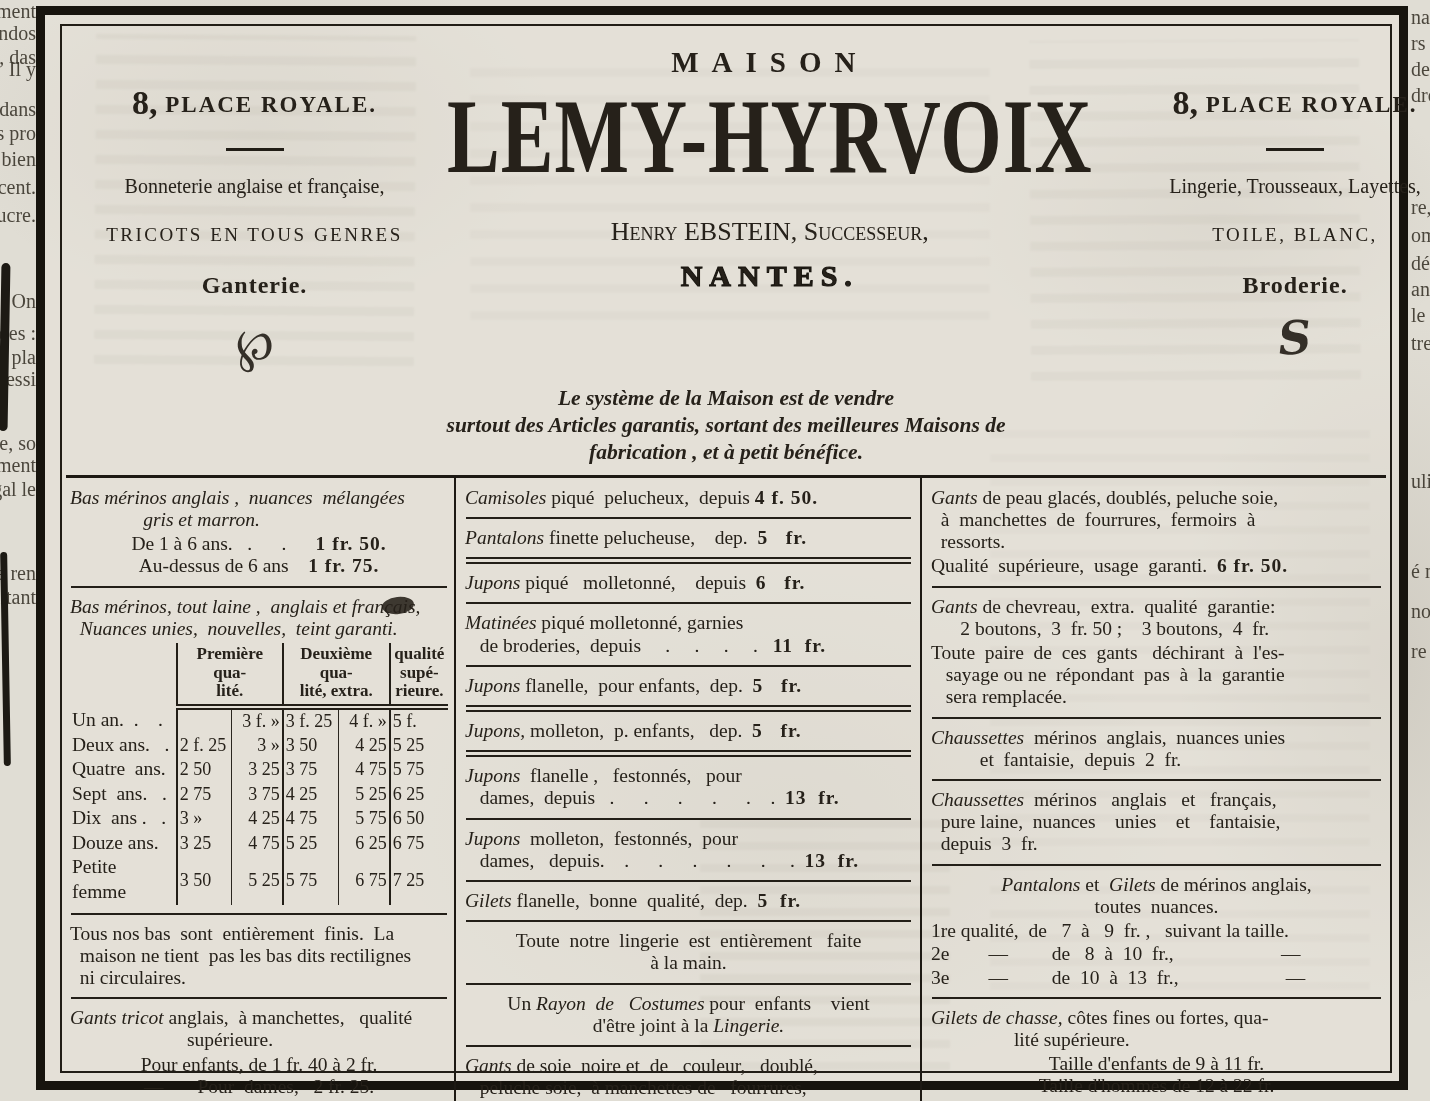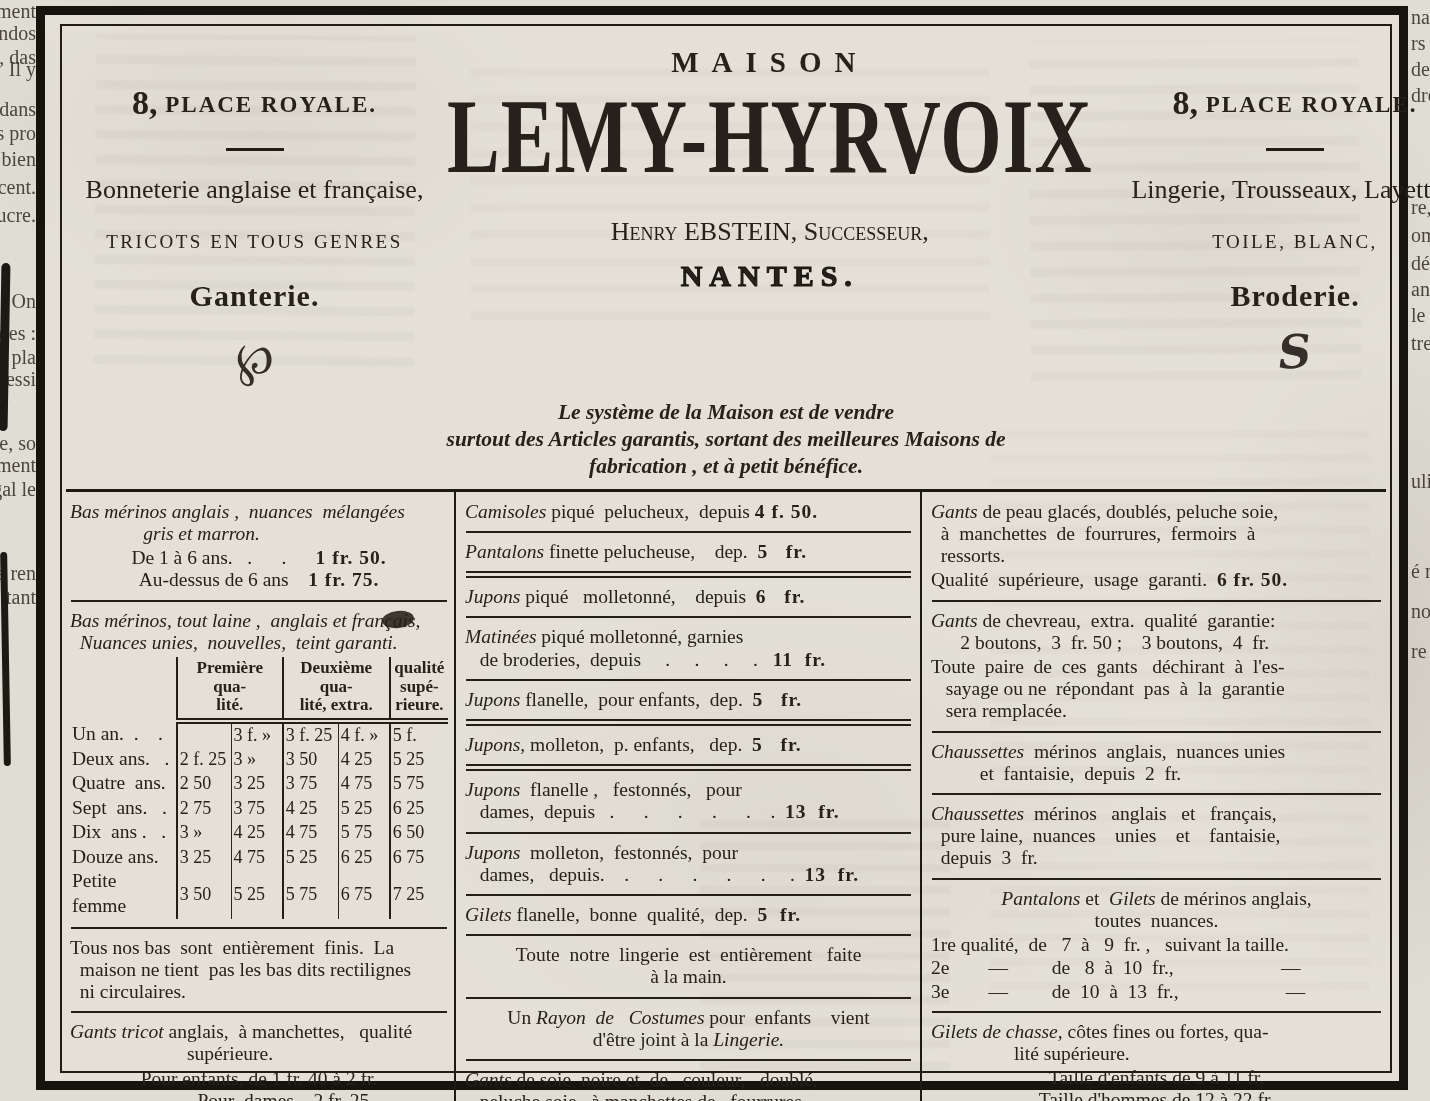--- a/index.html
+++ b/index.html
@@ -35,23 +35,23 @@
   .ad-in{position:absolute;top:9px;right:7px;bottom:8px;left:15px;
          border:2.6px solid #211d16;display:flex;flex-direction:column;}
 
   
   .mast{display:grid;grid-template-columns:385px 1fr 405px;padding-top:2px;}
   .mcol{text-align:center;}
   .mleft,.mright{padding-top:56px;}
   .addr{font-weight:bold;letter-spacing:2px;font-size:23px;}
   .addr .big8{font-size:34px;font-weight:bold;letter-spacing:0;vertical-align:-2px;}
   .dash{width:58px;border-top:3.2px solid #211d16;margin:26px auto 24px;}
-  .trade1{font-size:26px;margin:2px 0 8px;}
+  .trade1{font-size:20px;margin:2px 0 8px;}
   .trade2{font-size:19px;letter-spacing:2.5px;margin-top:26px;}
-  .trade3{font-size:30px;font-weight:bold;letter-spacing:1px;margin-top:26px;}
+  .trade3{font-size:24px;font-weight:bold;letter-spacing:1px;margin-top:26px;}
   .orn{font-size:46px;margin-top:12px;opacity:.92;}
   .ornL{transform:rotate(-8deg);display:inline-block;}
   .ornR{font-style:italic;font-weight:bold;font-family:"DejaVu Serif",serif;display:inline-block;transform:rotate(-4deg);}
   .maison{font-weight:bold;font-size:29px;letter-spacing:13px;margin-top:18px;}
   .brand{font-weight:bold;font-size:79px;letter-spacing:1px;margin-top:4px;
          transform:scale(1.0,1.34);transform-origin:50% 20%;white-space:nowrap;}
   .subline{font-size:26px;margin-top:44px;}
   .sc{font-variant:small-caps;}
   .city{font-weight:bold;font-size:30px;letter-spacing:7px;margin-top:12px;
         -webkit-text-stroke:1.1px #17140e;}
@@ -80,21 +80,21 @@
 
   
   table.tbl{width:100%;border-collapse:collapse;margin:3px 0 4px;color:#26211a;}
   .tbl th,.tbl td{padding:0 2px;}
   .tbl td{font-size:18px;line-height:1.26;white-space:nowrap;}
   td.lbl{font-size:19.5px;white-space:pre-wrap;padding-left:2px;}
   th.g{border-left:2.4px solid #231f18;border-bottom:6px double #231f18;
        font-size:17px;line-height:1.1;font-weight:bold;text-align:center;white-space:pre-line;padding:2px 1px 3px;margin-left:44px;}
   th.corner{border:0;}
   td.gs{border-left:2.4px solid #231f18;}
-  td.ns{border-left:1.5px solid #2a261f;}
+  td.ns{border-left:1.5px solid #2a261f;text-align:right;}
   .qline{white-space:pre-wrap;margin:1px 0;}
 </style>
 </head>
 <body>
 
 <div class="page">
   <div class="mottle"></div>
   <div class="ghost g1"></div>
   <div class="ghost g2"></div>
   <div class="ghost g3"></div>

